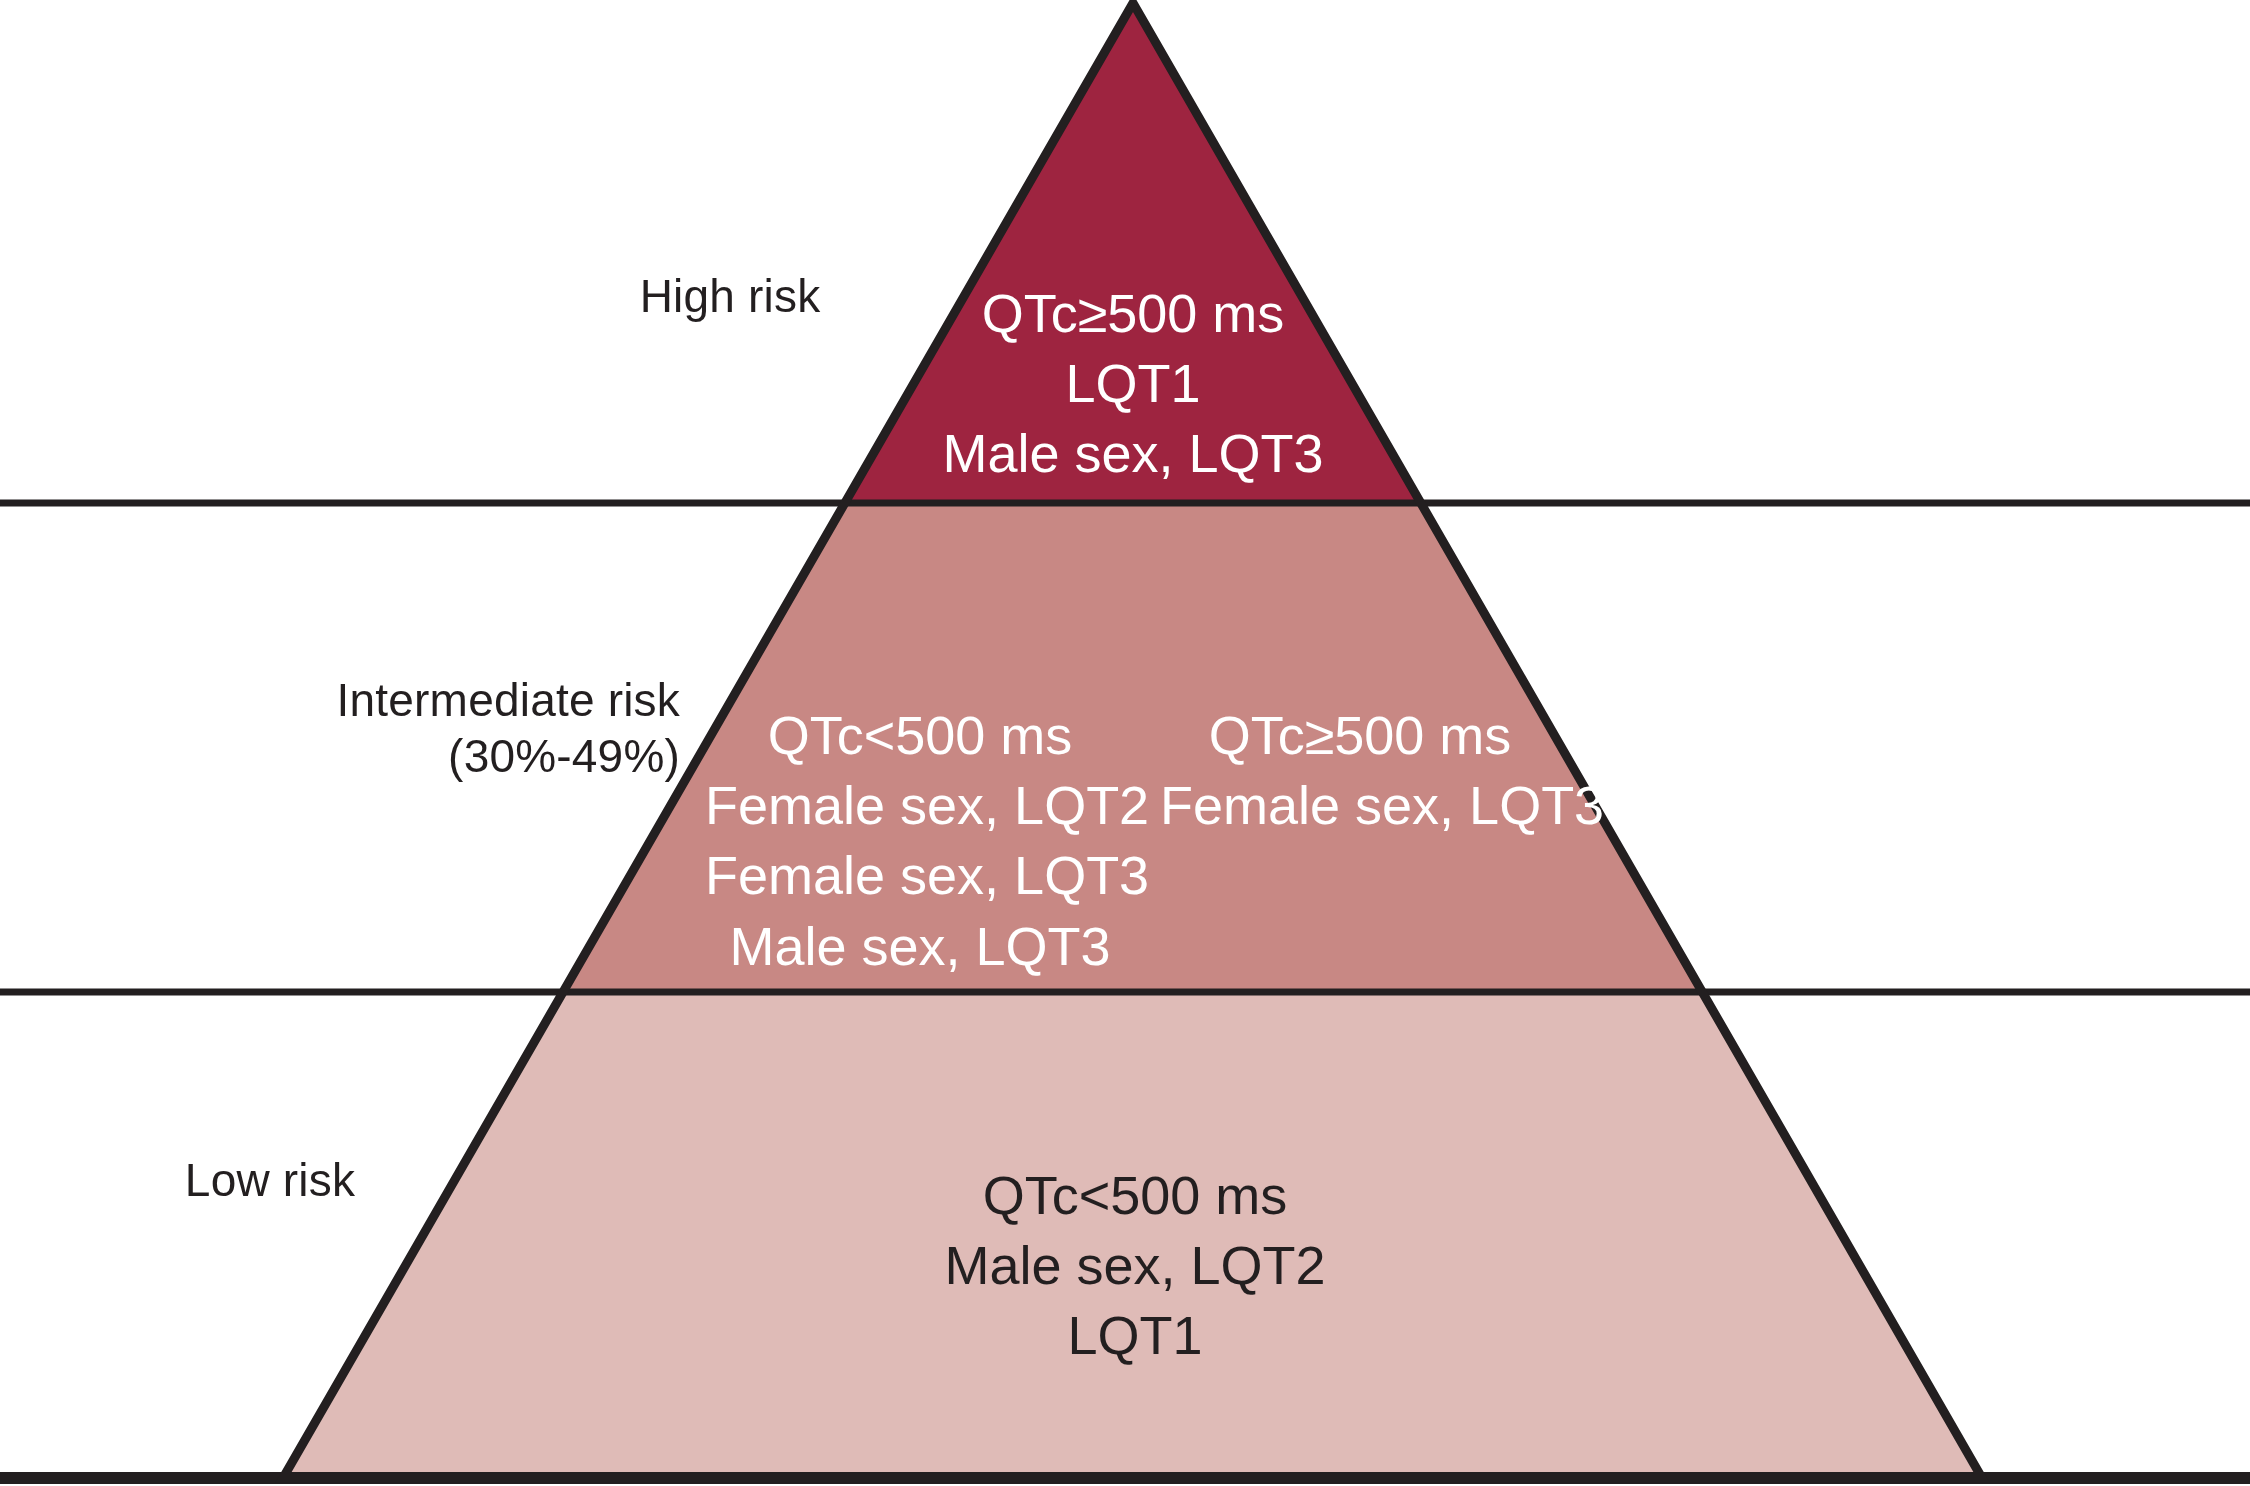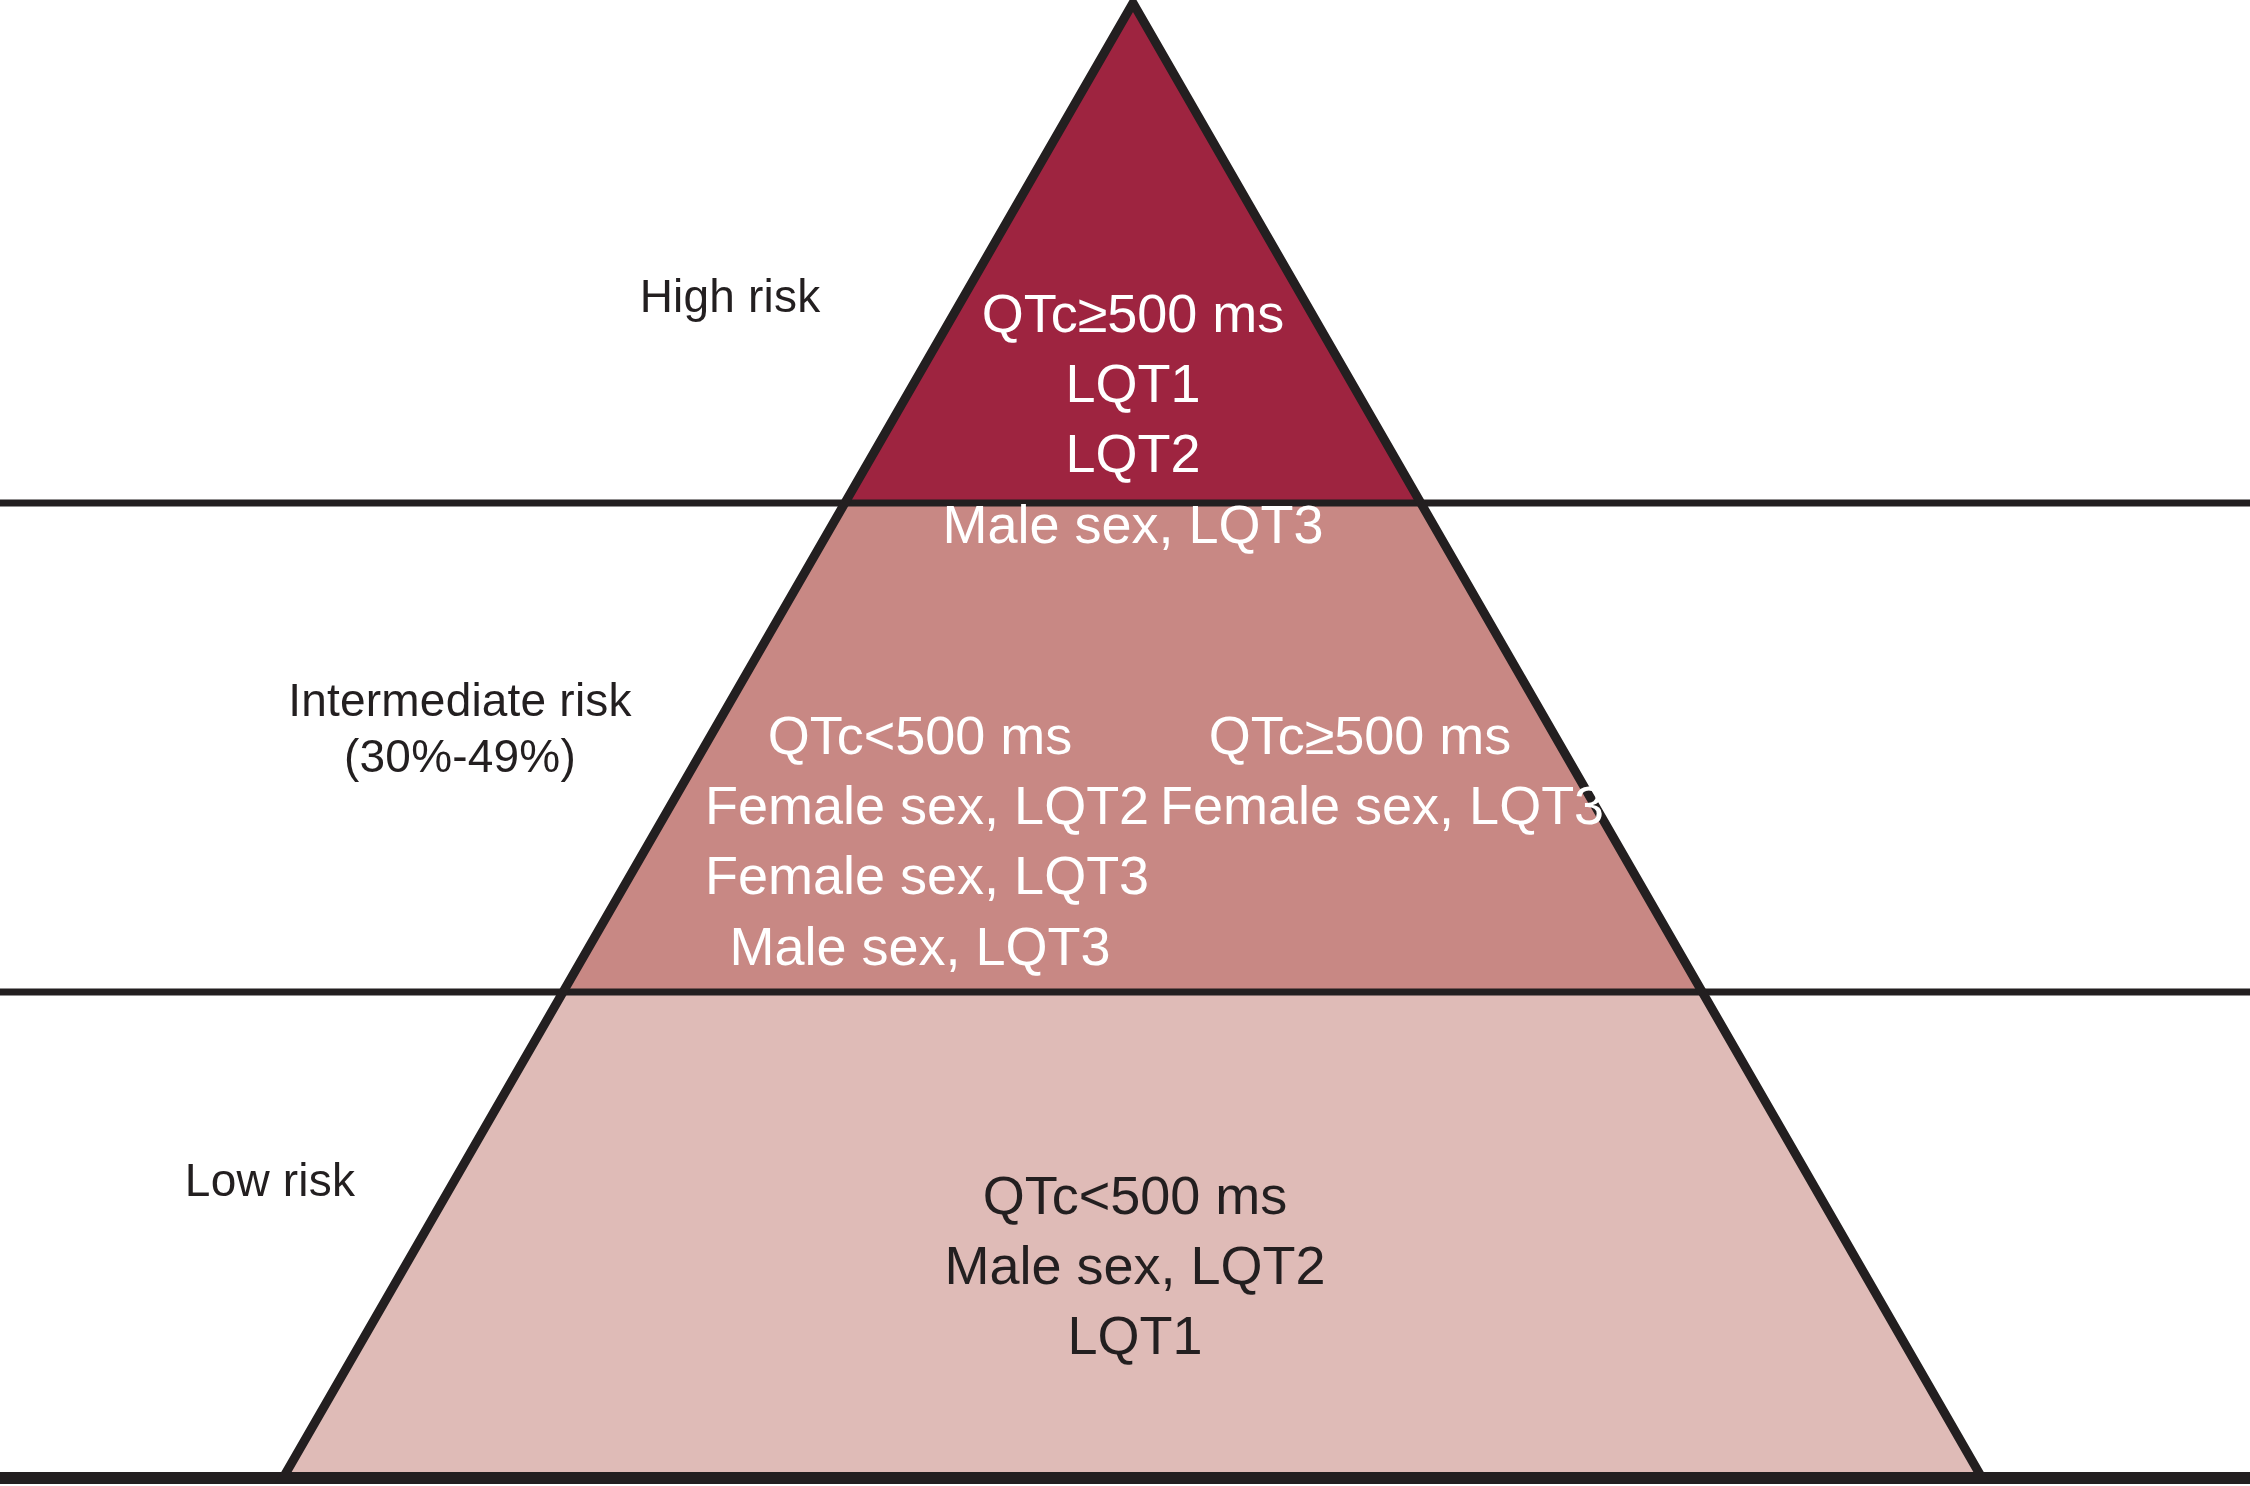--- a/index.html
+++ b/index.html
@@ -35,20 +35,21 @@
   }
   #label-high {
     left: 560px;
     top: 268px;
     width: 340px;
   }
   #label-intermediate {
     left: 240px;
     top: 672px;
     width: 440px;
+    text-align: right;
   }
   #label-low {
     left: 110px;
     top: 1152px;
     width: 320px;
   }
   .tier-content {
     position: absolute;
     text-align: center;
     font-size: 54px;
@@ -114,21 +115,20 @@
     <span class="cline">(30%-49%)</span>
   </div>
 
   <div class="tier-label" id="label-low">
     <span class="cline">Low risk</span>
   </div>
 
   <div class="tier-content white" id="content-high">
     <span class="cline">QTc≥500 ms</span>
     <span class="cline">LQT1</span>
-    <span class="cline">LQT2</span>
     <span class="cline">Male sex, LQT3</span>
   </div>
 
   <div class="tier-content white" id="content-intermediate-left">
     <span class="cline">QTc&lt;500 ms</span>
     <span class="cline">Female sex, LQT2</span>
     <span class="cline">Female sex, LQT3</span>
     <span class="cline">Male sex, LQT3</span>
   </div>
 

